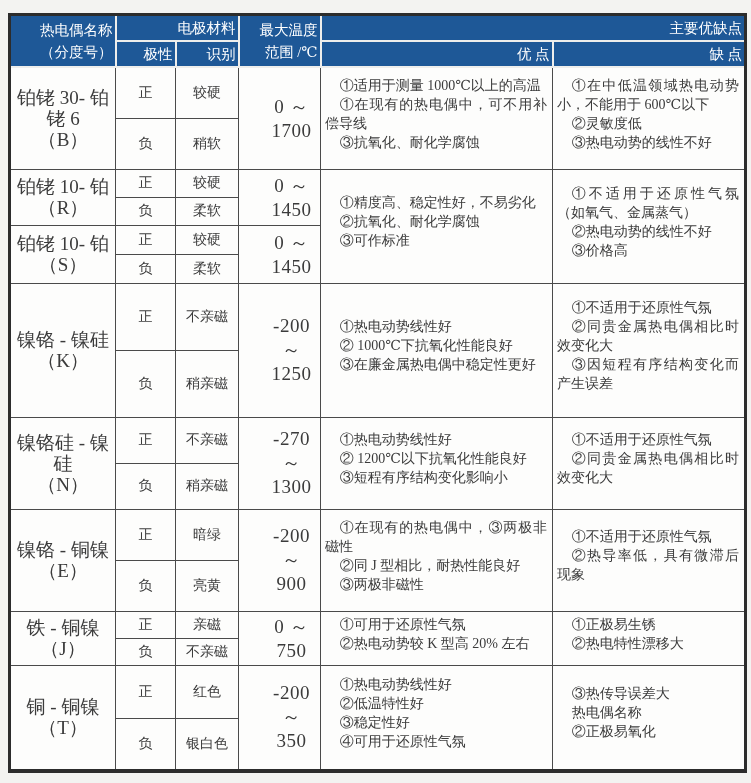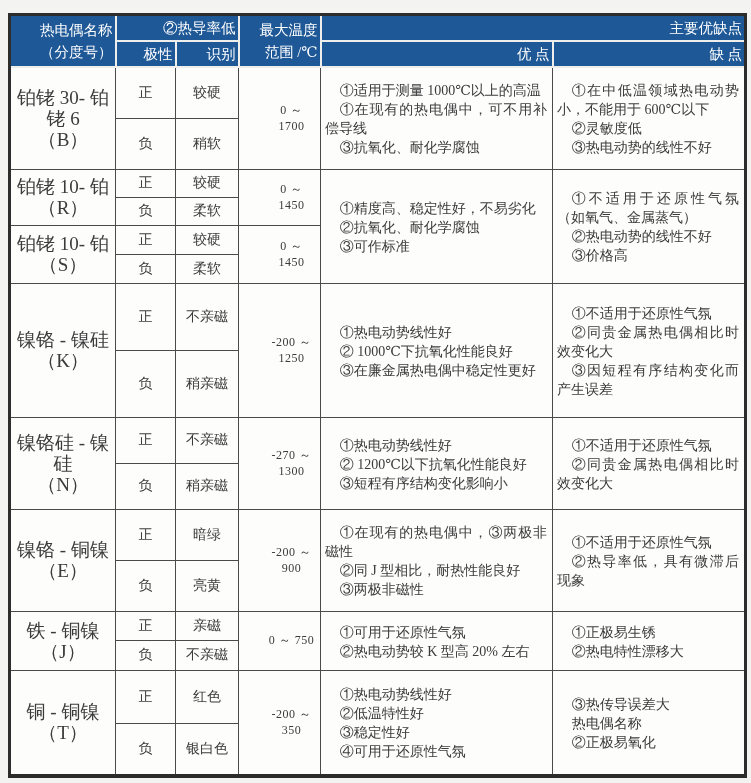--- a/index.html
+++ b/index.html
@@ -40,23 +40,23 @@
   
   tbody td{
     border:1px solid #4a4a4a;
     font-size:14px;
     vertical-align:middle;
     padding:2px 4px;
     box-sizing:border-box;
   }
   td.c{text-align:center;}
   td.name-cell{line-height:21px;font-size:19px;padding:2px 1px;}
-  td.temp-cell{font-size:12px;letter-spacing:.5px;padding-left:28px;}
+  td.temp-cell{font-size:19px;letter-spacing:.5px;padding-left:28px;}
   td.list-cell{
-    padding:11px 5px 9px 4px;
+    padding:0 5px 9px 4px;
     vertical-align:middle;
   }
   td.list-cell p{
     margin:0;
     line-height:19px;
     text-indent:1.05em;
     text-align:justify;
   }
 </style>
 </head>
@@ -71,21 +71,21 @@
       <col style="width:82px">
       <col style="width:232px">
       <col style="width:193px">
     </colgroup>
     <thead>
       <tr>
         <th rowspan="2" class="two-line">
           <div>热电偶名称</div>
           <div>（分度号）</div>
         </th>
-        <th colspan="2">②热导率低</th>
+        <th colspan="2">电极材料</th>
         <th rowspan="2" class="two-line">
           <div>最大温度</div>
           <div>范围 /℃</div>
         </th>
         <th colspan="2">主要优缺点</th>
       </tr>
       <tr>
         <th>极性</th>
         <th>识别</th>
         <th>优 点</th>

